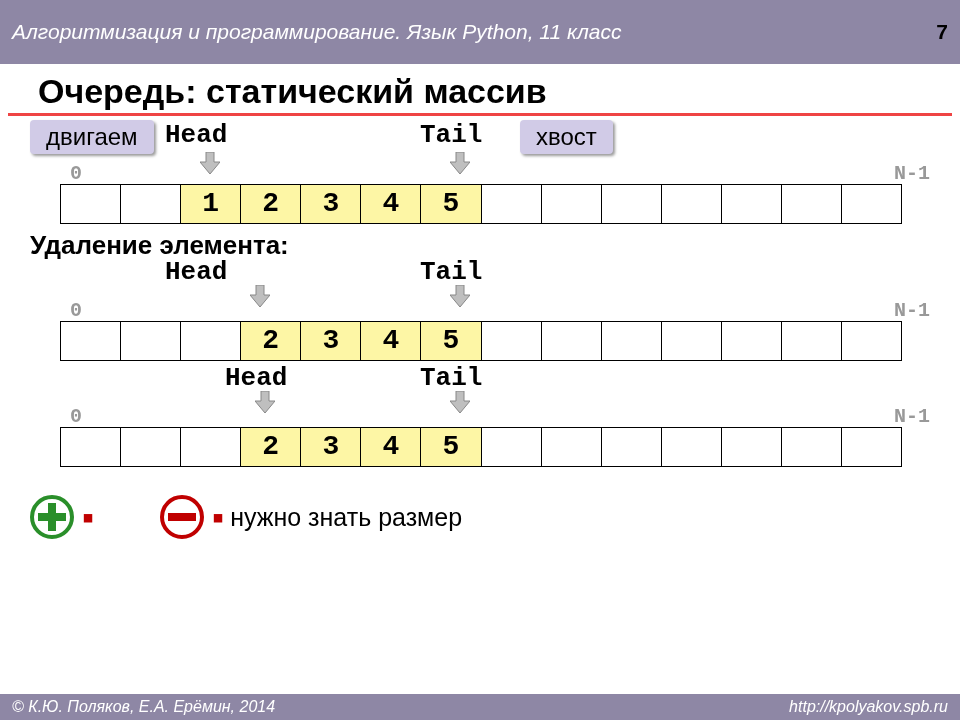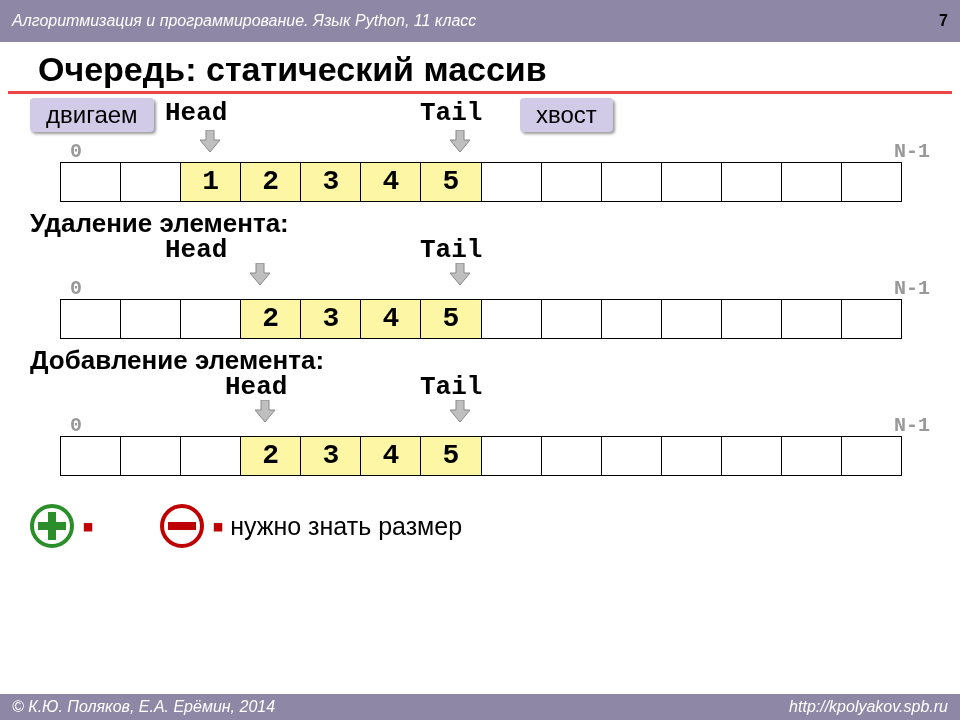--- a/index.html
+++ b/index.html
@@ -8,22 +8,22 @@
     width: 960px;
     height: 720px;
     font-family: Arial, sans-serif;
     background: #fff;
     overflow: hidden;
     position: relative;
   }
   .header-bar {
     background: #8e87a5;
     color: #fff;
-    font-size: 16px;
-    padding: 12px 12px;
+    font-size: 21px;
+    padding: 20px 12px;
     display: flex;
     justify-content: space-between;
     font-style: italic;
   }
   .footer-bar {
     position: absolute;
     bottom: 0;
     left: 0; right: 0;
     background: #8e87a5;
     color: #fff;
@@ -200,21 +200,20 @@
       <div class="cell filled">5</div>
       <div class="cell"></div>
       <div class="cell"></div>
       <div class="cell"></div>
       <div class="cell"></div>
       <div class="cell"></div>
       <div class="cell"></div>
       <div class="cell"></div>
     </div>
 
-  <div class="section-h">Добавление элемента:</div>
   <div class="pointer-row" style="height:40px;">
     <div class="pointer-label" style="left:195px; top:-4px;">Head</div>
     <div class="pointer-label" style="left:390px; top:-4px;">Tail</div>
     <div class="arrow" style="left:225px; top:24px;">
       <svg viewBox="0 0 20 22">
           <path d="M6 0 H14 V10 H20 L10 22 L0 10 H6 Z" fill="#bfbfbf" stroke="#888"></path>
         </svg>
     </div>
     <div class="arrow" style="left:420px; top:24px;">
       <svg viewBox="0 0 20 22">

